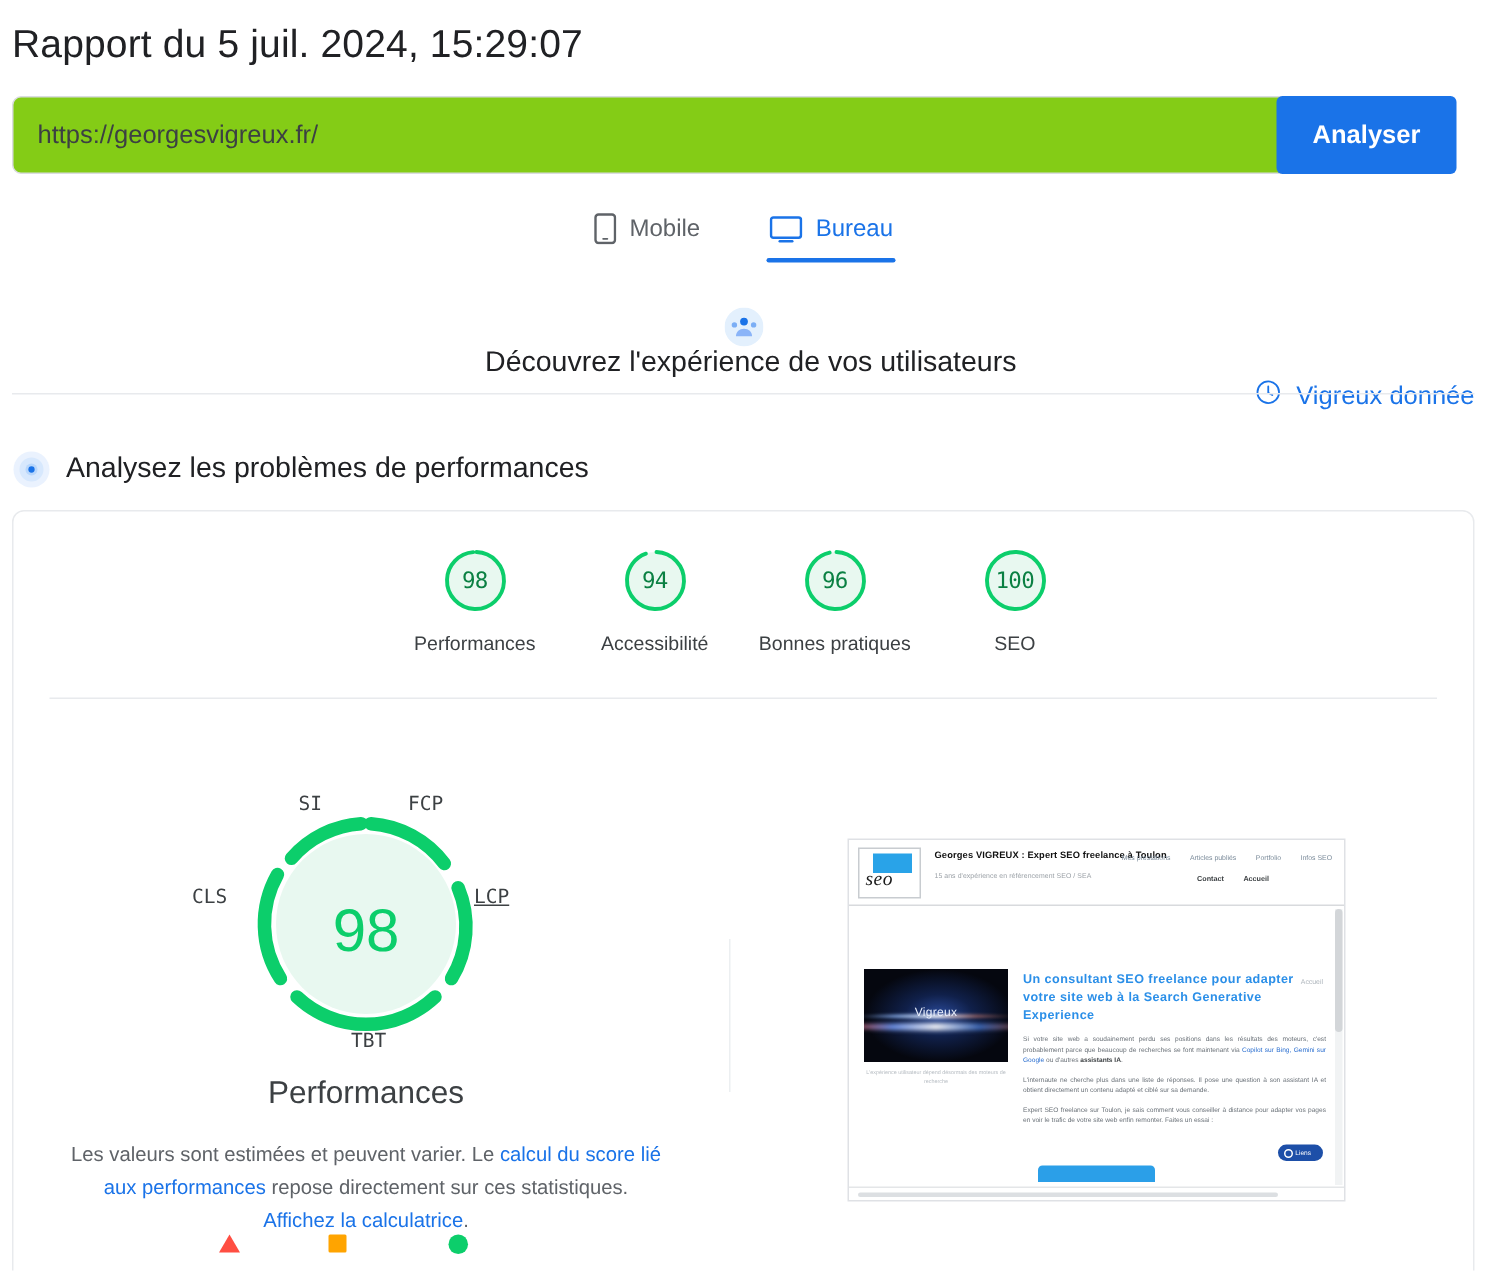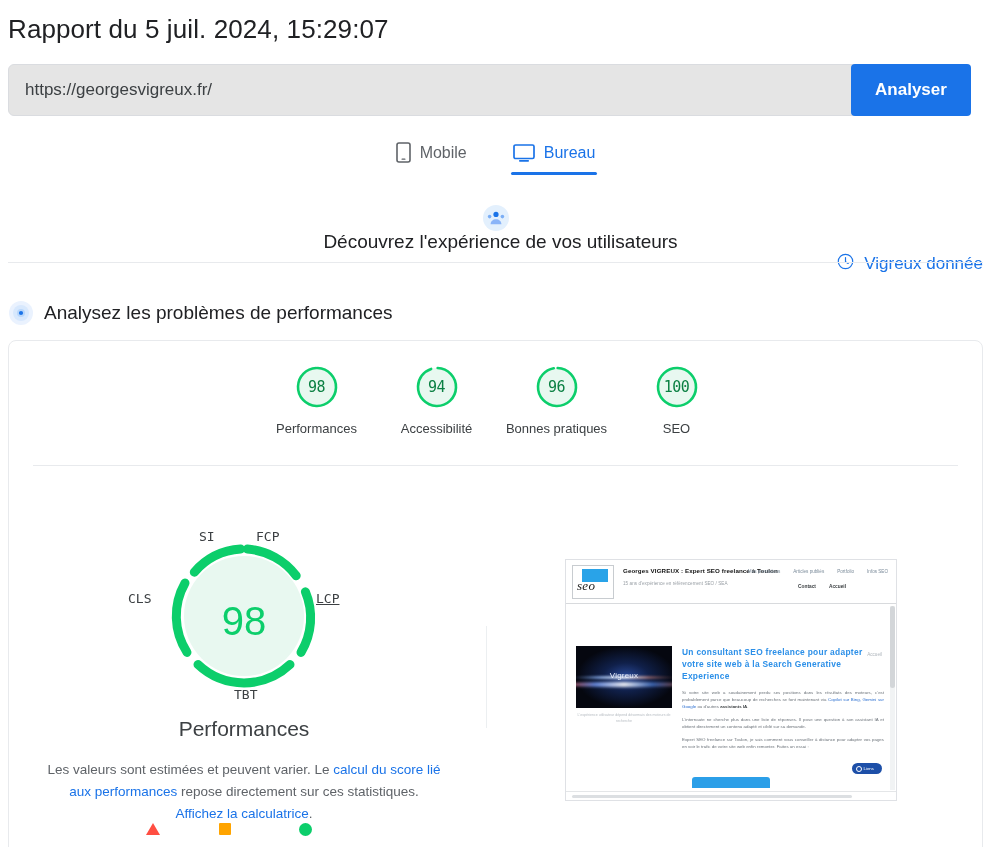--- a/index.html
+++ b/index.html
@@ -18,21 +18,21 @@
     position: absolute; left: 8px; top: 14px;
     font-size: 26px; font-weight: 400; color: #202124;
     letter-spacing: .1px; white-space: nowrap;
   }
 
   .url-row { position: absolute; left: 8px; top: 64px; width: 975px; height: 52px; }
   .url-input {
     position: absolute; left: 0; top: 0;
     width: 960px; height: 52px;
     border: 1px solid #dadce0; border-radius: 6px;
-    background: #e5e5e5; color: #3c4043;
+    background: #84cc16; color: #3c4043;
     font-family: "Liberation Sans", sans-serif; font-size: 17px;
     padding: 0 16px; outline: none;
   }
   .analyze-btn {
     position: absolute; left: 843px; top: 0;
     width: 120px; height: 52px;
     background: #1a73e8; color: #fff;
     border: none; border-radius: 4px;
     font-family: "Liberation Sans", sans-serif;
     font-size: 17px; font-weight: 700; cursor: pointer;
@@ -403,21 +403,21 @@
 
             <path d="M166.0 143.6 A 67 67 0 0 1 74.0 143.6"></path>
 
             <path d="M63.0 131.4 A 67 67 0 0 1 61.0 62.0"></path>
 
             <path d="M70.3 51.2 A 67 67 0 0 1 116.7 28.1"></path>
           </g>
         </svg>
         <span class="big-val">98</span>
 
-        <span class="metric-lbl" style="left:132px; top:8px;">FCP</span>
+        <span class="metric-lbl" style="left:148px; top:8px;">FCP</span>
         <span class="metric-lbl" style="left:192px; top:70px;text-decoration:underline;">LCP</span>
         <span class="metric-lbl" style="left:110px; top:166px;">TBT</span>
         <span class="metric-lbl" style="left:4px; top:70px;">CLS</span>
         <span class="metric-lbl" style="left:75px; top:8px;">SI</span>
       </div>
 
       <div class="big-caption">Performances</div>
 
       <div class="est-note">
         <span>Les valeurs sont estimées et peuvent varier. Le </span><a>calcul du score lié aux performances</a><span> repose directement sur ces statistiques. </span><a>Affichez la calculatrice</a><span>.</span>

